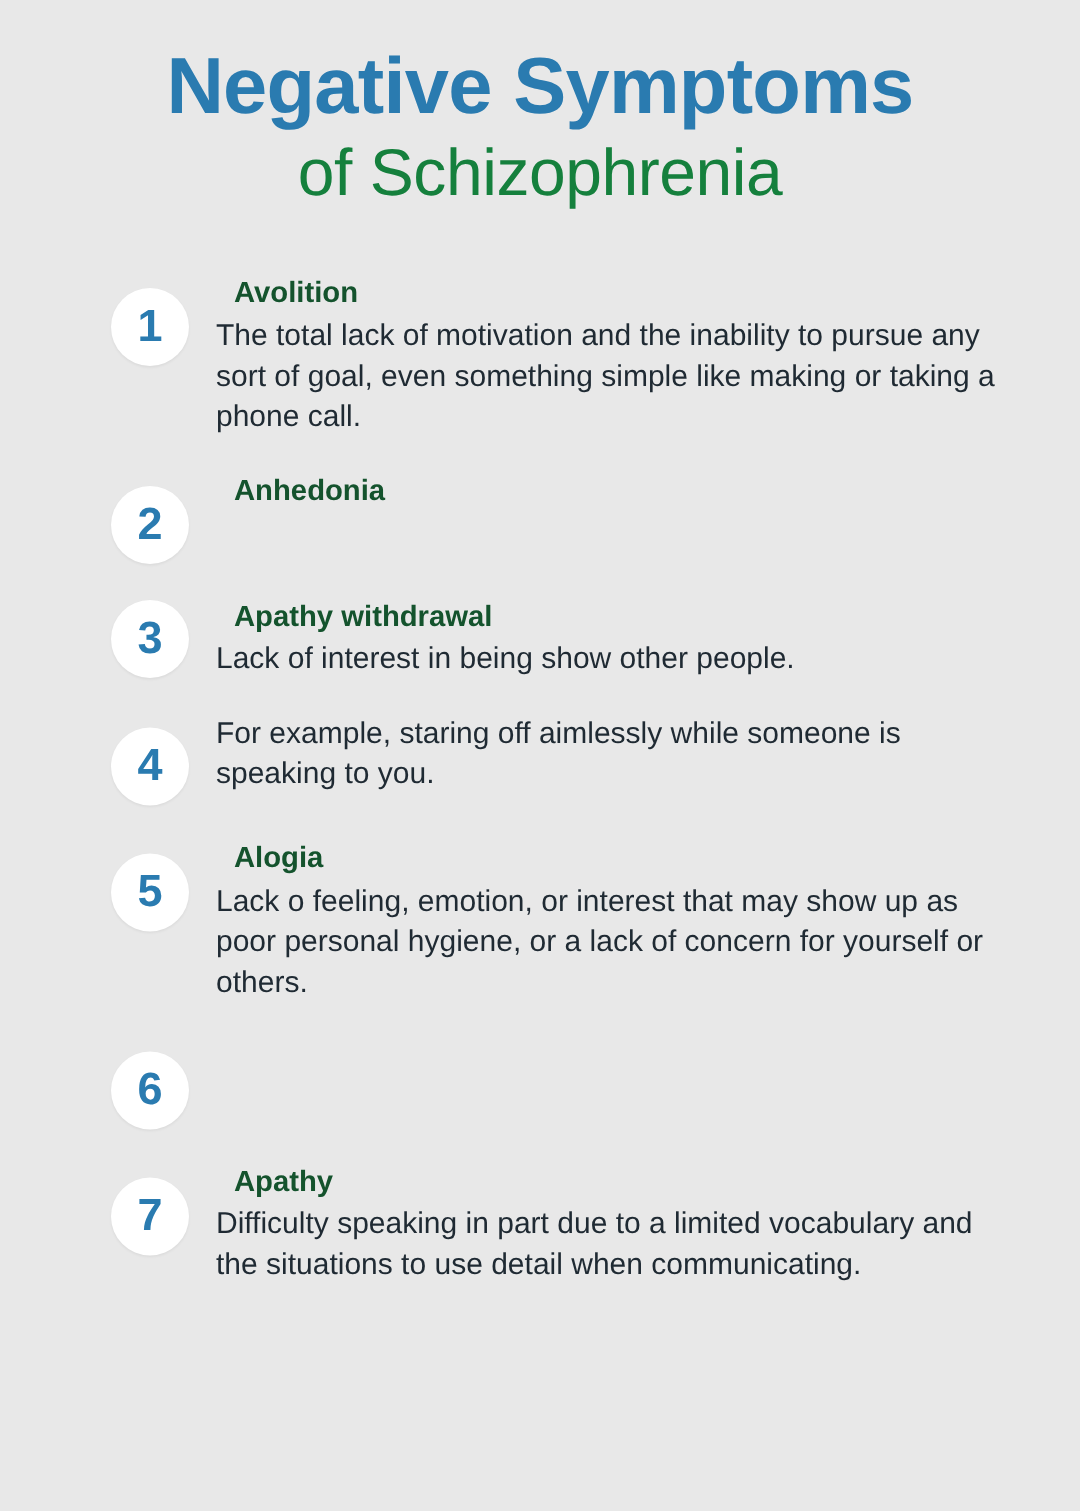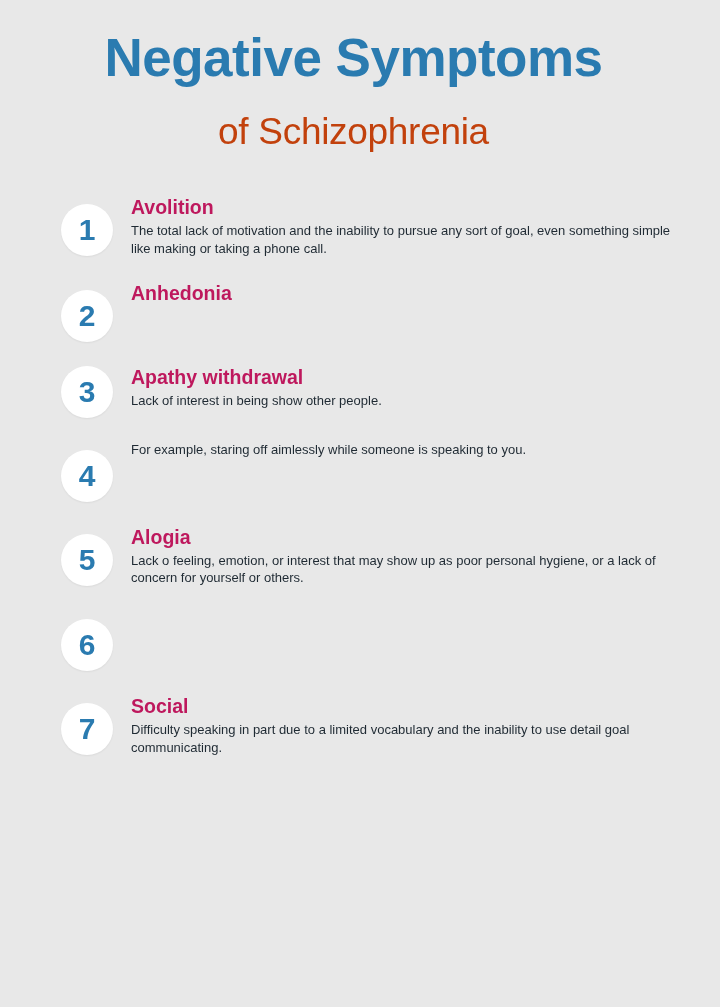--- a/index.html
+++ b/index.html
@@ -12,40 +12,40 @@
     background: #e8e8e8;
     font-family: "Liberation Sans", sans-serif;
     overflow: hidden;
   }
   .poster {
     position: relative;
     width: 720px;
     height: 767px;
     background: #e8e8e8;
     box-sizing: border-box;
-    padding: 26px 44px 10px 31px;
+    padding: 26px 44px 10px 44px;
   }
   .title-block {
     text-align: center;
     margin-top: 4px;
   }
   .title-main {
     font-size: 53px;
     font-weight: bold;
     color: #2a7bb0;
     letter-spacing: -0.5px;
     line-height: 1.05;
     margin: 0;
   }
   .title-sub {
-    font-size: 37px;
+    font-size: 44px;
     font-weight: normal;
-    color: #c2410c;
+    color: #15803d;
     line-height: 1.2;
-    margin: 24px 0 0 0;
+    margin: 4px 0 0 0;
     letter-spacing: -0.3px;
   }
   .list {
     margin-top: 40px;
     padding-left: 30px;
   }
   .item {
     display: flex;
     align-items: flex-start;
     margin-bottom: 22px;
@@ -65,26 +65,26 @@
     margin-right: 18px;
     box-shadow: 0 1px 2px rgba(0,0,0,0.06);
   }
   .item-body {
     flex: 1 1 auto;
     padding-top: 1px;
   }
   .item-title {
     font-size: 19.5px;
     font-weight: bold;
-    color: #be185d;
-    margin: 0 0 3px 0;
+    color: #14532d;
+    margin: 0 0 3px 12px;
     line-height: 1.25;
   }
   .item-desc {
-    font-size: 13px;
+    font-size: 20px;
     color: #1f2a33;
     line-height: 1.35;
     margin: 0;
     white-space: pre-line;
   }
   
   .item.align-mid .num-badge { margin-top: 10px; }
   .item.align-top .num-badge { margin-top: 2px; }
 </style>
 </head>
@@ -137,19 +137,19 @@
       </div>
     </div>
 
     <div class="item align-mid">
       <div class="num-badge">6</div>
     </div>
 
     <div class="item align-mid">
       <div class="num-badge">7</div>
       <div class="item-body">
-        <p class="item-title">Social</p>
-        <p class="item-desc">Difficulty speaking in part due to a limited vocabulary and the inability to use detail goal communicating.</p>
+        <p class="item-title">Apathy</p>
+        <p class="item-desc">Difficulty speaking in part due to a limited vocabulary and the situations to use detail when communicating.</p>
       </div>
     </div>
 
   </div>
 </div>
 
 </body></html>

